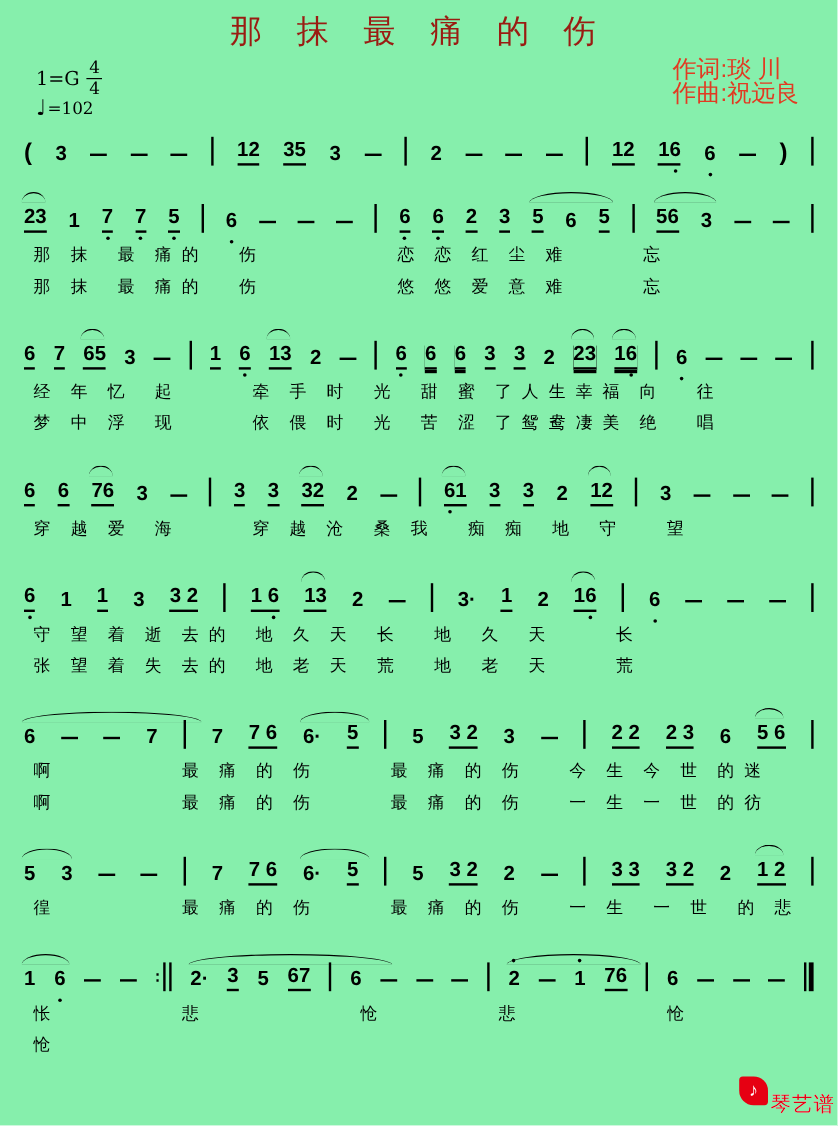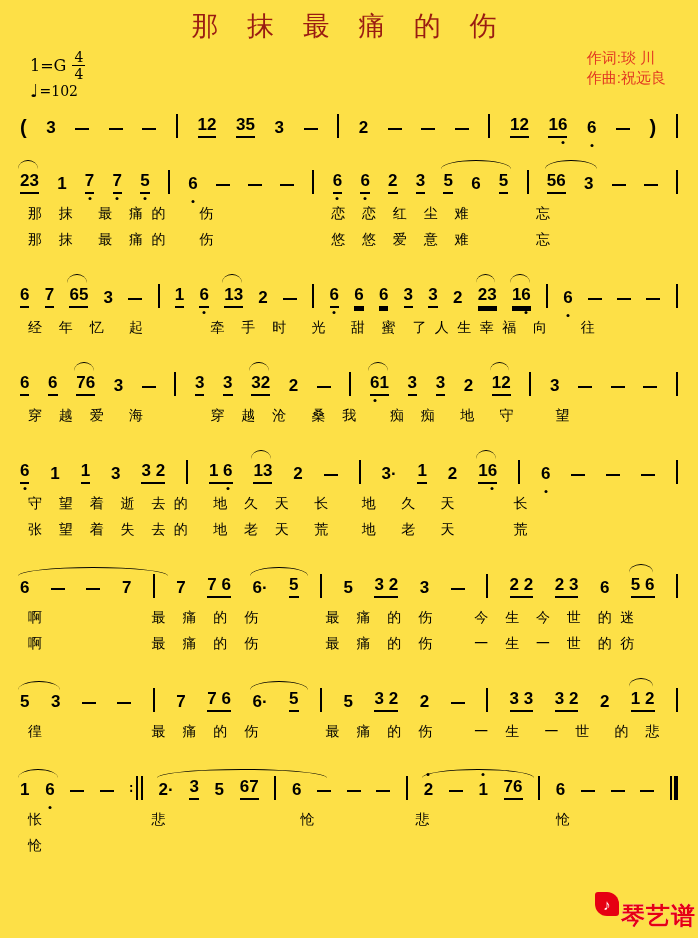--- a/index.html
+++ b/index.html
@@ -1,29 +1,29 @@
 <!DOCTYPE html>
 <html><head>
 <meta charset="utf-8">
 <style>
   html,body{margin:0;padding:0;background:#fff;}
-  .sheet{position:relative;width:698px;height:938px;background:#fde047;overflow:hidden;
+  .sheet{position:relative;width:698px;height:938px;background:#86efac;overflow:hidden;
          font-family:"Liberation Sans",sans-serif;color:#000;}
   
   .title-row{height:48px;text-align:center;padding-top:8px;box-sizing:border-box;}
   .title{font-family:"DejaVu Serif",serif;font-size:27px;letter-spacing:10px;color:#9a1c12;}
   .meta-row{position:relative;height:56px;}
   .key-block{position:absolute;left:30px;top:2px;font-family:"DejaVu Serif",serif;font-size:16px;}
   .key-line{display:flex;align-items:center;gap:6px;text-align:center;}
   .frac{display:inline-flex;flex-direction:column;align-items:center;line-height:1;font-size:14px;}
   .frac .num{border-bottom:1px solid #000;padding:0 2px 1px;}
   .frac .den{padding-top:1px;}
   .tempo-line{margin-top:2px;font-size:14px;display:flex;align-items:center;}
   .tempo-note{font-size:18px;line-height:14px;margin-right:1px;}
-  .credits{position:absolute;right:32px;top:0;font-size:15px;color:#e23a22;line-height:20px;}
+  .credits{position:absolute;right:32px;top:0;font-size:20px;color:#e23a22;line-height:20px;}
   
   .systems{padding-left:18px;width:662px;}
   .notes-row{position:relative;display:flex;justify-content:space-between;align-items:flex-end;
              height:40px;box-sizing:border-box;padding:10px 2px 6px 2px;}
   .note{position:relative;display:inline-block;font-weight:bold;font-size:17px;line-height:20px;
         white-space:pre;}
   .note.u1{border-bottom:2px solid #000;padding-bottom:1px;}
   .note.u2{border-bottom:2px solid #000;padding-bottom:1px;box-shadow:0 3px 0 0 #000;}
   .dg{position:relative;display:inline-block;}
   .ldot{position:absolute;left:50%;transform:translateX(-50%);bottom:-9px;width:3px;height:3px;
@@ -40,21 +40,21 @@
   .rdots{font-size:13px;font-weight:bold;letter-spacing:0;margin-right:1px;}
   .lyric-row{height:26px;line-height:26px;font-size:14px;white-space:pre;
              font-family:"DejaVu Sans Mono",monospace;padding-left:10px;}
   .sys{margin:0;}
   .sys.gap-small{margin-bottom:16px;}
   .sys.gap{margin-bottom:22px;}
   
   .watermark{position:absolute;right:2px;bottom:6px;display:flex;align-items:center;gap:2px;}
   .wm-icon{width:24px;height:24px;background:#e60012;border-radius:3px 12px 3px 12px;
            display:flex;align-items:center;justify-content:center;color:#fff;font-size:15px;}
-  .wm-text{color:#e60012;font-weight:bold;font-size:24px;letter-spacing:1px;
+  .wm-text{color:#e60012;font-weight:normal;font-size:17px;letter-spacing:1px;
            text-shadow:0 0 0 #fff;margin-top:24px;}
 </style>
 </head>
 <body>
 
 <div class="sheet">
 
   <div class="title-row">
     <span class="title">那 抹 最 痛 的 伤</span>
   </div>
@@ -183,20 +183,21 @@
           </span>
           <span class="note"><span class="dg">6<i class="ldot"></i></span></span>
           <span class="dash"></span>
           <span class="dash"></span>
           <span class="dash"></span>
           <span class="bar-wrap">
             <span class="bar"></span>
           </span>
         </div>
         <div class="lyric-row">经  年  忆   起        牵  手  时   光   甜  蜜  了 人 生 幸 福  向    往</div>
+        <div class="lyric-row">梦  中  浮   现        依  偎  时   光   苦  涩  了 鸳 鸯 凄 美  绝    唱</div>
       </div>
       <div class="sys gap">
         <div class="notes-row">
           <span class="note u1"><span class="dg">6</span></span>
           <span class="note u1"><span class="dg">6</span></span>
           <span class="note u1"><span class="dg">7</span><span class="dg">6</span><i class="arc" style="width: 104%;"></i></span>
           <span class="note"><span class="dg">3</span></span>
           <span class="dash"></span>
           <span class="bar-wrap">
             <span class="bar"></span>

